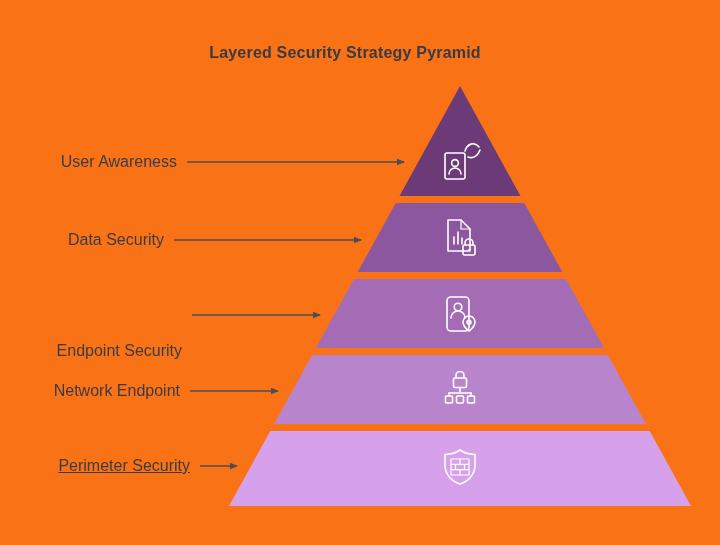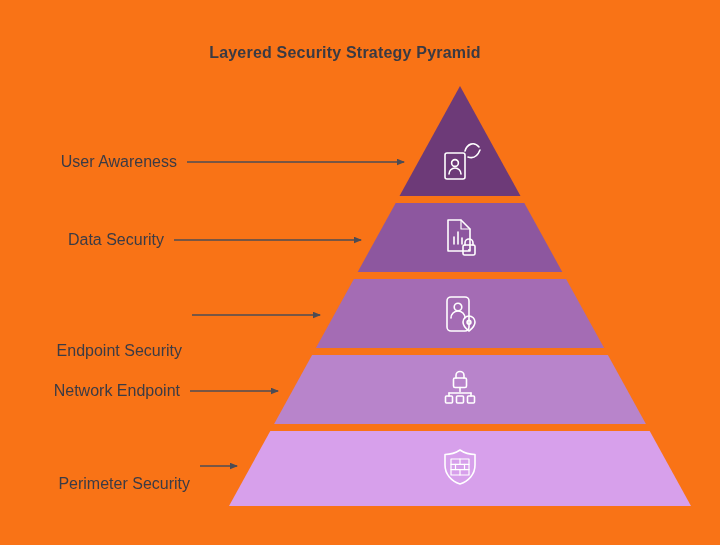--- a/index.html
+++ b/index.html
@@ -31,21 +31,21 @@
 <body>
 
 <div class="stage">
 
   <div class="diagram-title">Layered Security Strategy Pyramid</div>
 
   <div class="layer-label" style="top:151px;right:543px;">User Awareness</div>
   <div class="layer-label" style="top:229px;right:556px;margin-left:19px;">Data Security</div>
   <div class="layer-label" style="top:312px;right:538px;margin-top:28px;">Endpoint Security</div>
   <div class="layer-label" style="top:380px;right:540px;">Network Endpoint</div>
-  <div class="layer-label" style="top:473px;right:530px;">Perimeter Security</div>
+  <div class="layer-label" style="top:455px;right:530px;text-decoration:underline;">Perimeter Security</div>
 
   <svg width="720" height="545" viewBox="0 0 720 545">
     <defs>
       <marker id="arrowhead" markerWidth="9" markerHeight="8" refX="7.5" refY="3.5" orient="auto" markerUnits="userSpaceOnUse">
         <path d="M0,0 L8.5,3.5 L0,7 Z" fill="#4c4c55"></path>
       </marker>
     </defs>
 
     <polygon points="460,86 520.5,196 399.5,196" fill="#6d3a78"></polygon>
     <polygon points="395.7,203 524.3,203 562.3,272 357.7,272" fill="#8d579f"></polygon>

